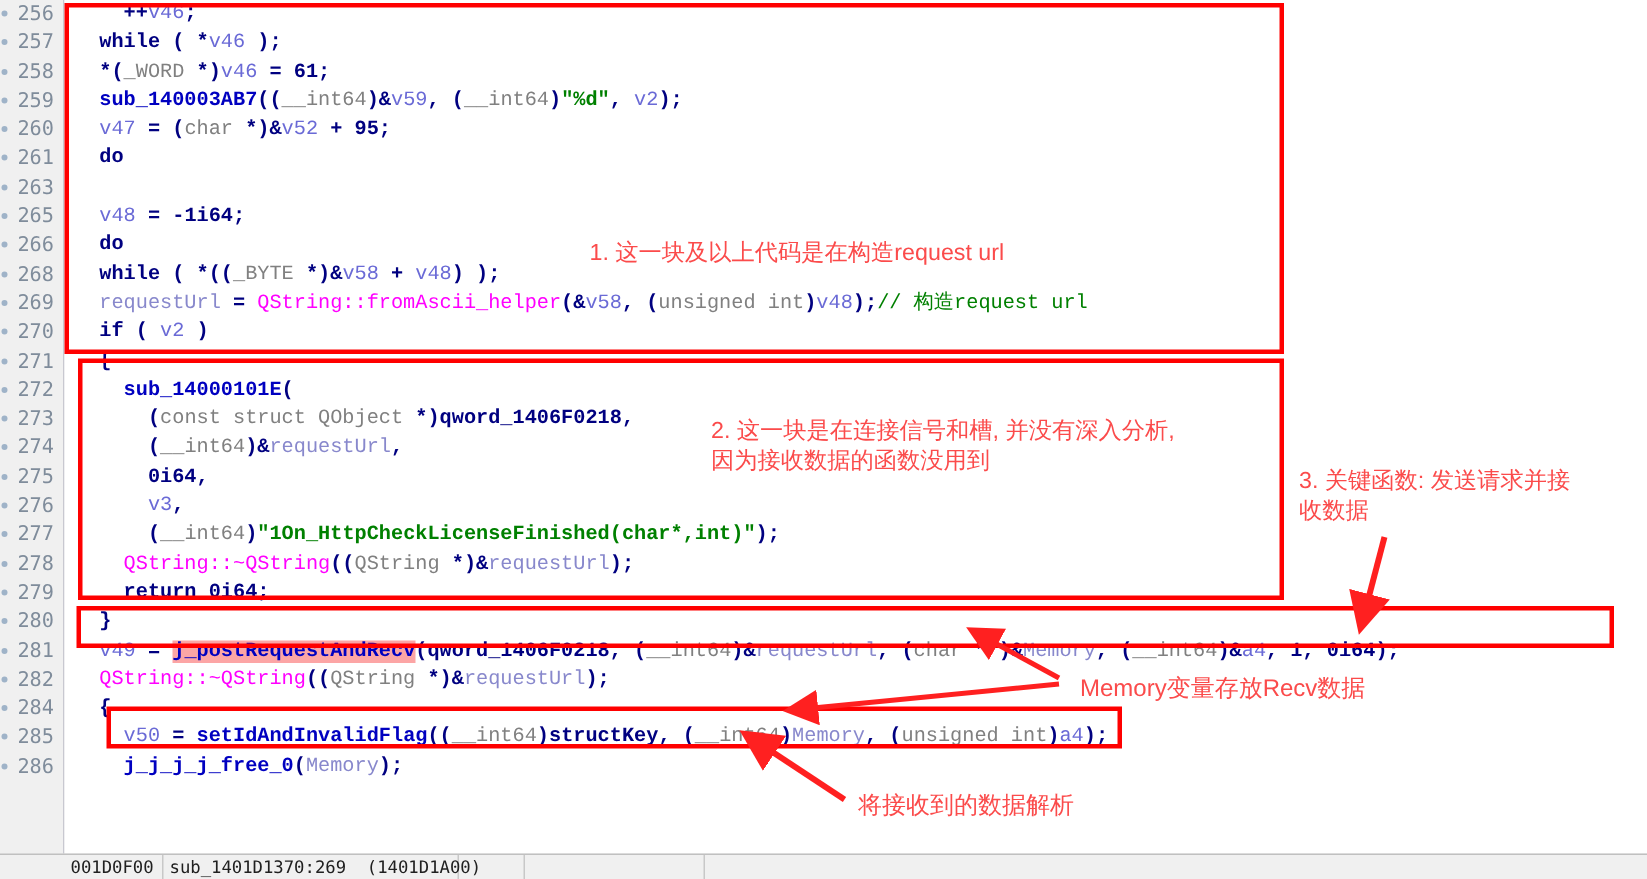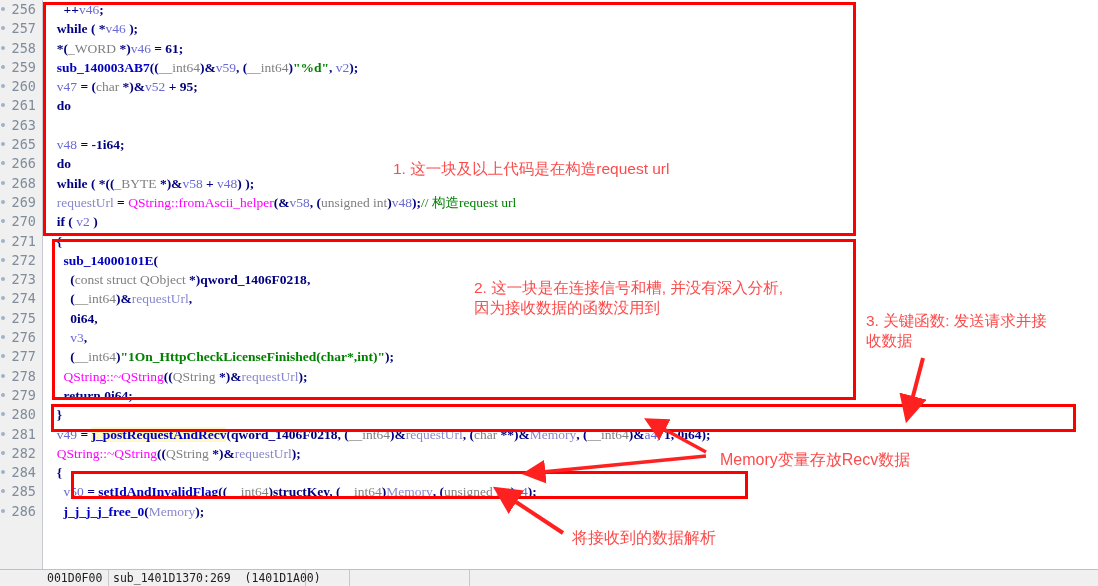--- a/index.html
+++ b/index.html
@@ -37,38 +37,38 @@
     position:absolute;left:0;top:0;width:36px;text-align:right;
     color:#7f8c9b;font-size:13.5px;
     font-family:"DejaVu Sans Mono","Liberation Mono",monospace;
   }
   .ln-dot{
     position:absolute;left:1px;top:7px;width:4px;height:4px;border-radius:50%;
     background:#9fb3c8;
   }
   .ln-code{
     position:absolute;left:50px;top:0;white-space:pre;
-    font-family:Liberation Serif, serif;
+    font-family:Liberation Mono, monospace;
     font-size:13.5px;
   }
 
   
   .t-kw   {color:#000080;font-weight:bold;}   
   .t-fn   {color:#0000c0;font-weight:bold;}   
   .t-var  {color:#6a6ad6;}                    
   .t-type {color:#808080;}                    
   .t-num  {color:#000080;font-weight:bold;}
   .t-str  {color:#008000;font-weight:bold;}   
   .t-lib  {color:#ff00ff;}                    
   .t-plain{color:#000080;font-weight:bold;}
   .t-punct{color:#000080;font-weight:bold;}
   .t-cmt  {color:#008000;}
   .t-glob {color:#000080;font-weight:bold;}
   .t-mem  {color:#8888cc;}
-  .hl-yellow{background:#fef9c3;color:#0000c0;font-weight:bold;}
+  .hl-yellow{background:#fca5a5;color:#0000c0;font-weight:bold;}
 
   
   .statusbar{
     position:absolute;left:0;bottom:0;width:1098px;height:16px;
     background:#f0f0f0;border-top:1px solid #c0c0c0;
     font-family:"DejaVu Sans Mono","Liberation Mono",monospace;
     font-size:11.5px;color:#202020;
   }
   .sb-cell{
     position:absolute;top:0;height:16px;line-height:16px;

